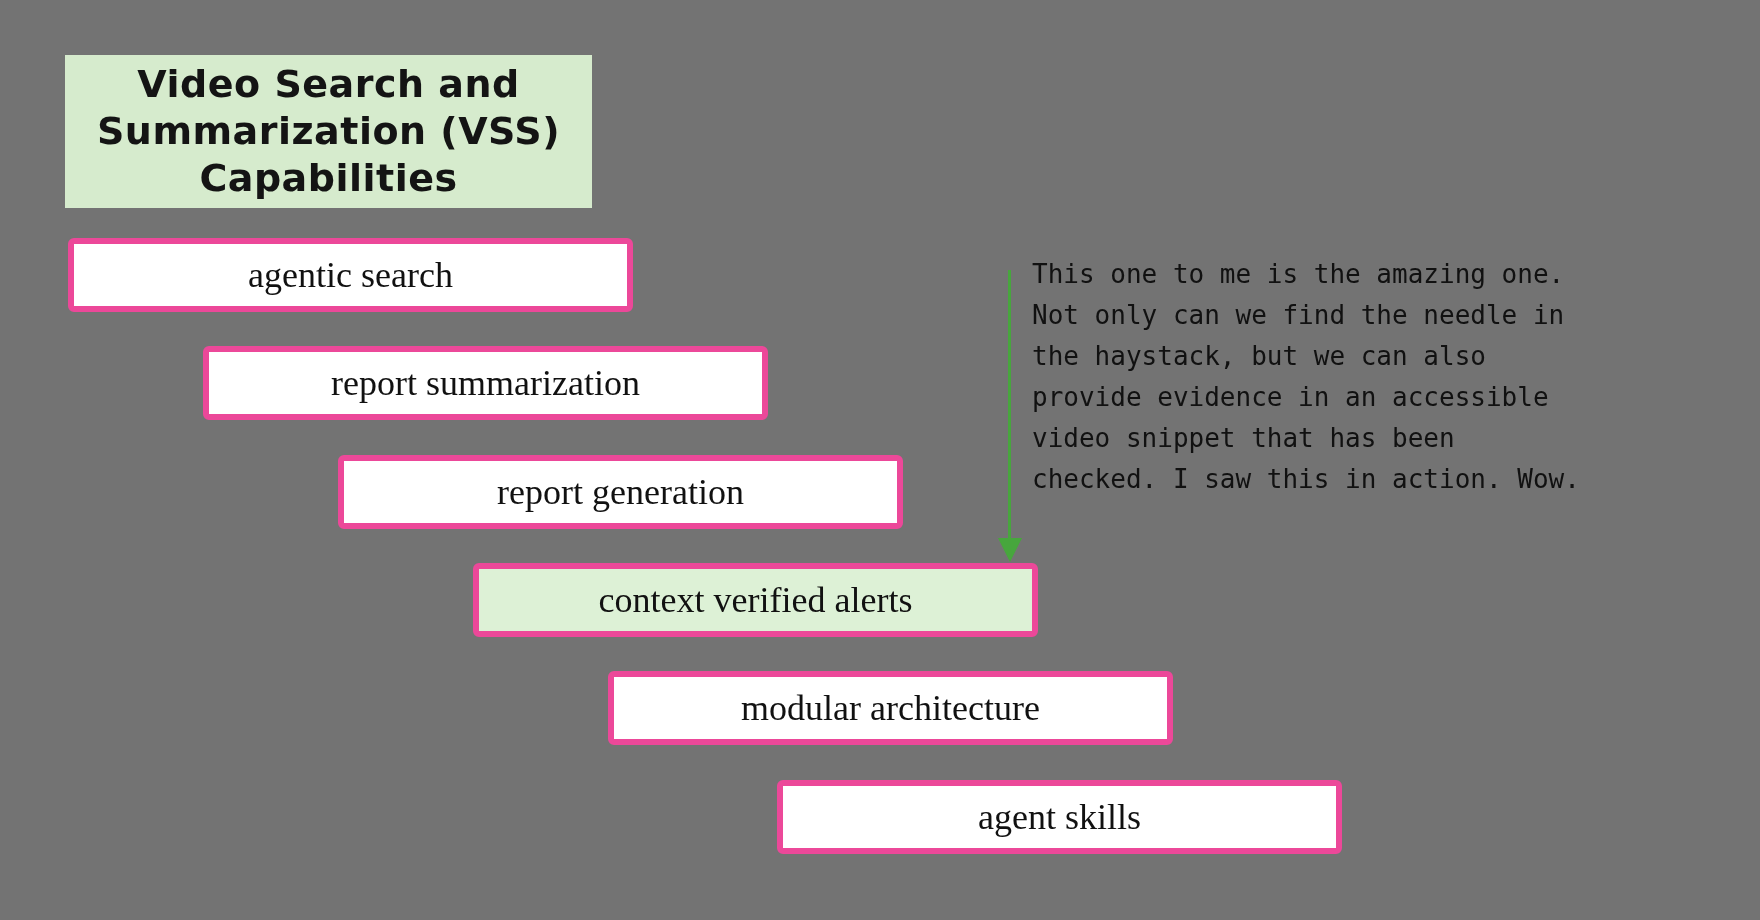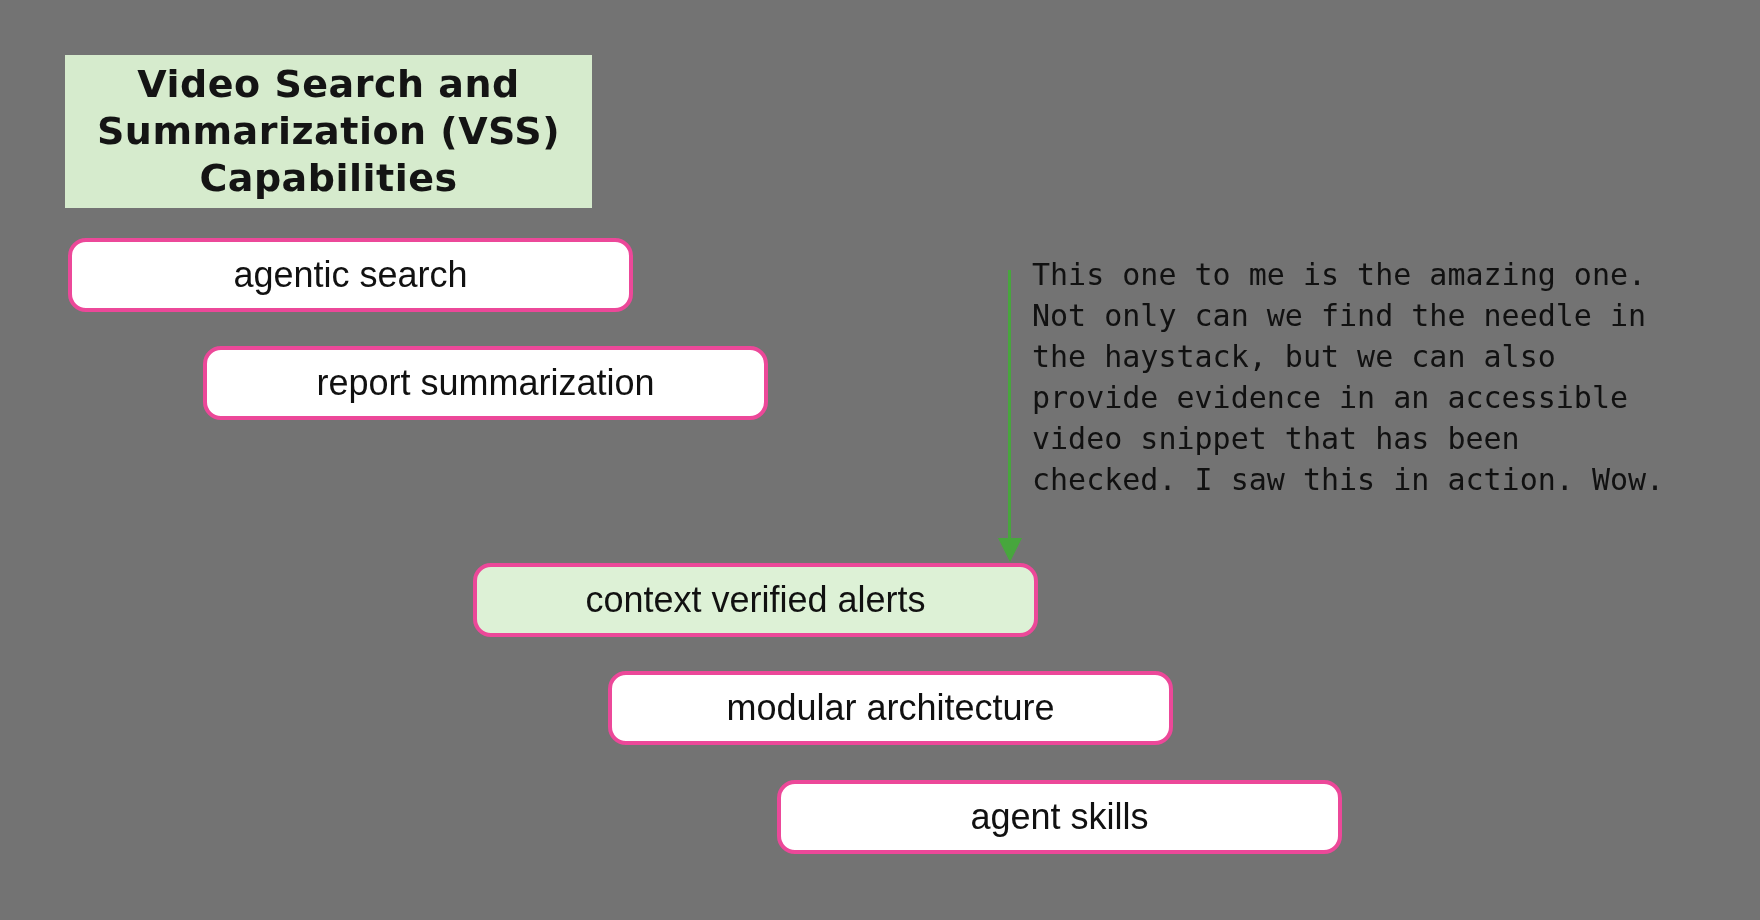--- a/index.html
+++ b/index.html
@@ -37,26 +37,26 @@
     white-space: pre-line;
   }
 
   
   .cap-box {
     position: absolute;
     box-sizing: border-box;
     width: 565px;
     height: 74px;
     background: #ffffff;
-    border: 4px solid #ec4899;
-    border-radius: 18px;
+    border: 6px solid #ec4899;
+    border-radius: 6px;
     display: flex;
     align-items: center;
     justify-content: center;
-    font-family: Liberation Sans, sans-serif;
+    font-family: Liberation Serif, serif;
     font-size: 36px;
     color: #111111;
     white-space: nowrap;
   }
   .cap-box.highlight {
     background: #ddf1d6;
   }
   .pos-0 { left: 68px;  top: 238px; }
   .pos-1 { left: 203px; top: 346px; }
   .pos-2 { left: 338px; top: 455px; }
@@ -64,21 +64,21 @@
   .pos-4 { left: 608px; top: 671px; }
   .pos-5 { left: 777px; top: 780px; }
 
   
   .note {
     position: absolute;
     left: 1032px;
     top: 254px;
     width: 660px;
     font-family: "DejaVu Sans Mono", monospace;
-    font-size: 30px;
+    font-size: 26px;
     line-height: 41px;
     color: #111111;
     white-space: pre-line;
   }
 
   
   .arrow-line {
     position: absolute;
     left: 1008px;
     top: 270px;
@@ -107,20 +107,23 @@
 Capabilities</div>
 
   <div class="cap-box pos-0">
     <span>agentic search</span>
   </div>
 
   <div class="cap-box pos-1">
     <span>report summarization</span>
   </div>
 
+  <div class="cap-box pos-2">
+    <span>report generation</span>
+  </div>
 
   <div class="cap-box pos-4">
     <span>modular architecture</span>
   </div>
 
   <div class="cap-box pos-3 highlight">
     <span>context verified alerts</span>
   </div>
 
   <div class="cap-box pos-5">

